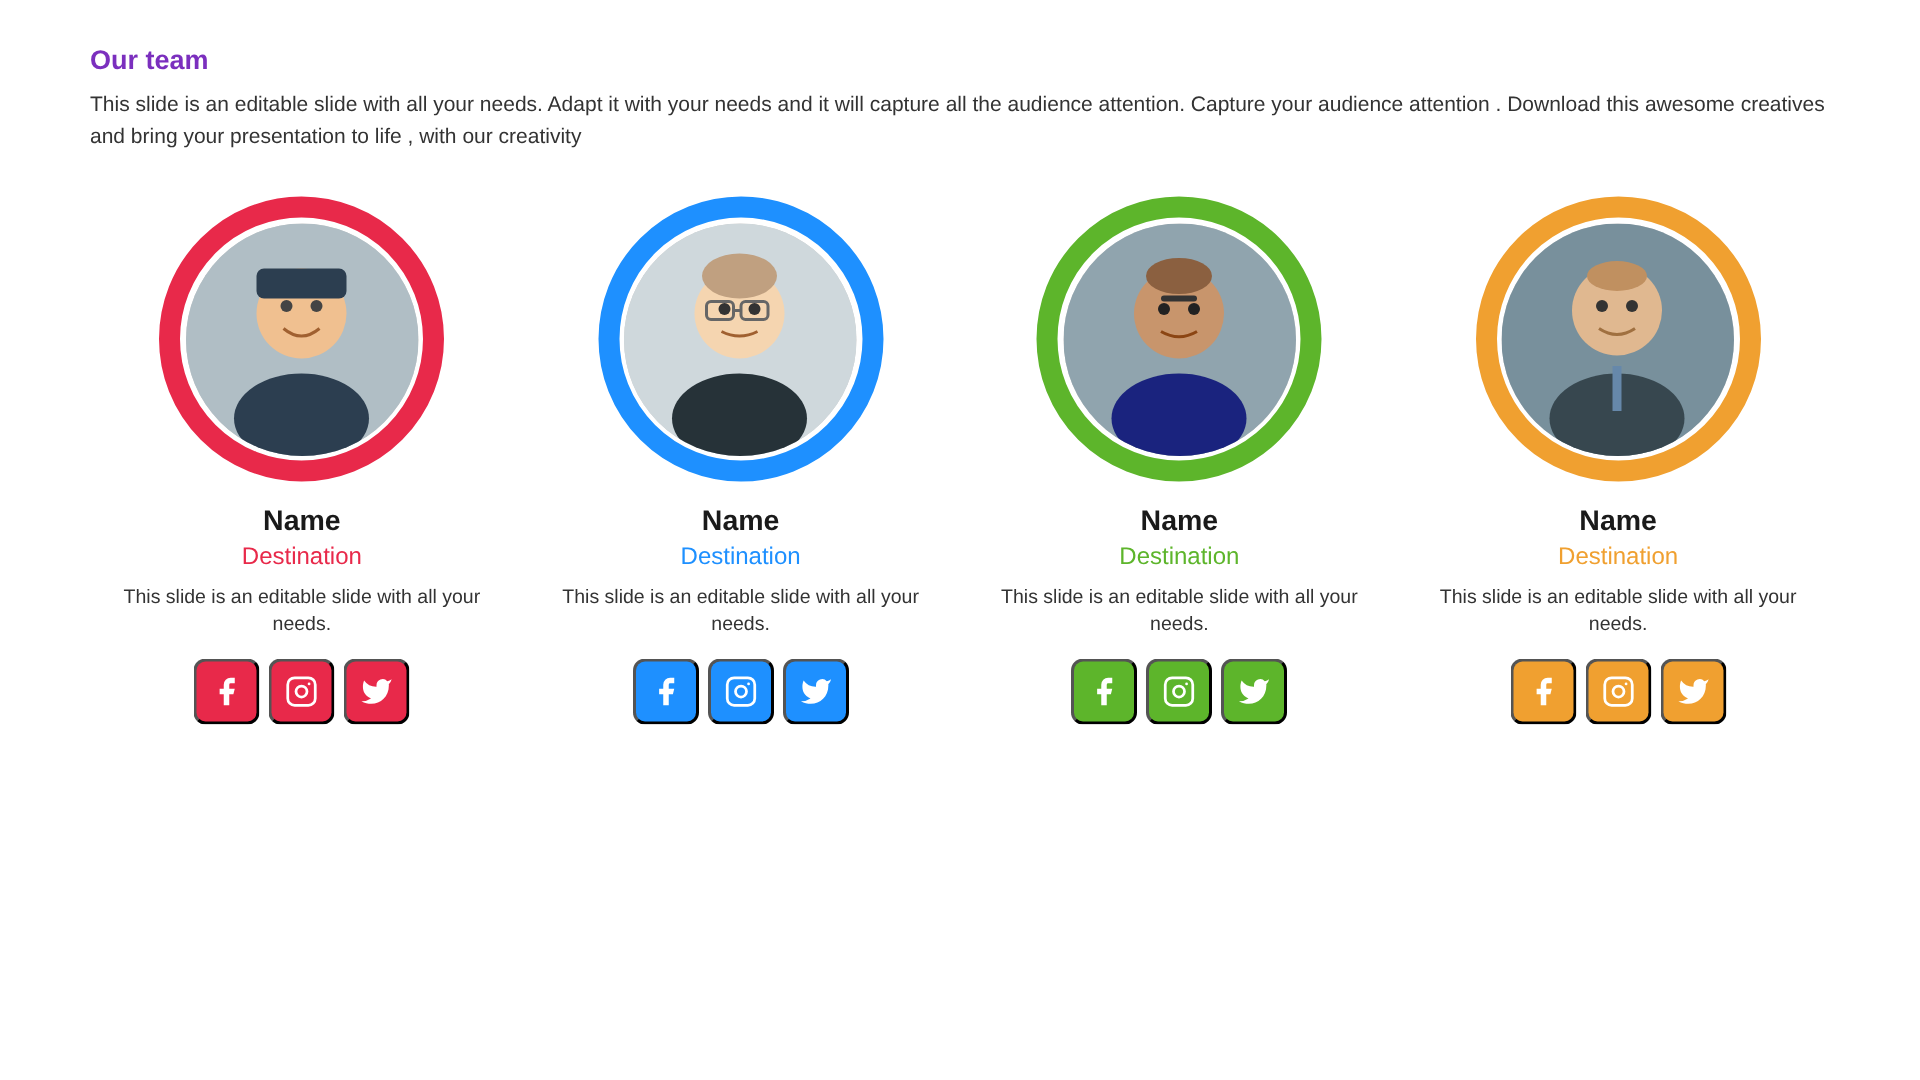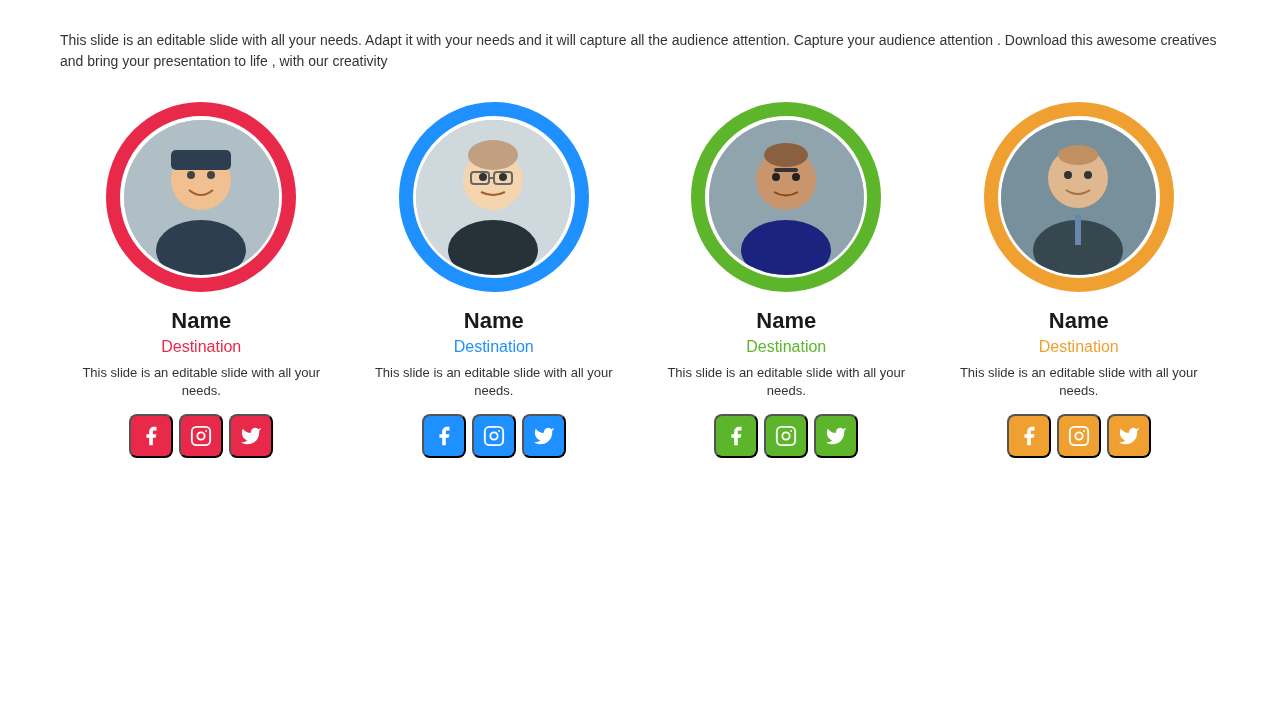--- a/index.html
+++ b/index.html
@@ -63,21 +63,21 @@
       width: 155px;
       height: 155px;
       border-radius: 50%;
       overflow: hidden;
       background: #ccc;
       display: flex;
       align-items: center;
       justify-content: center;
     }
     .member-name {
-      font-size: 22px;
+      font-size: 19px;
       font-weight: bold;
       color: #1a1a1a;
       margin-bottom: 4px;
       text-align: left;
     }
     .member-destination {
       font-size: 16px;
       font-weight: normal;
       margin-bottom: 8px;
       text-align: right;
@@ -117,20 +117,21 @@
     
     .social-red { background-color: #e8294a; }
     .social-blue { background-color: #1e90ff; }
     .social-green { background-color: #5db52b; }
     .social-orange { background-color: #f0a030; }
   </style>
 </head>
 <body>
 
 <div class="page">
+  <p class="section-title">Our team</p>
   <p class="section-desc">This slide is an editable slide with all your needs. Adapt it with your needs and it will capture all the audience attention. Capture your audience attention . Download this awesome creatives and bring your presentation to life , with our creativity</p>
 
   <div class="team-grid" id="team-grid">
 
   <div class="team-member">
     <div class="avatar-wrapper">
       <div class="avatar-ring ring-red">
         <div class="avatar-inner">
           <svg viewBox="0 0 155 155" xmlns="http://www.w3.org/2000/svg" width="155" height="155">
       <rect width="155" height="155" fill="#b0bec5"></rect>

